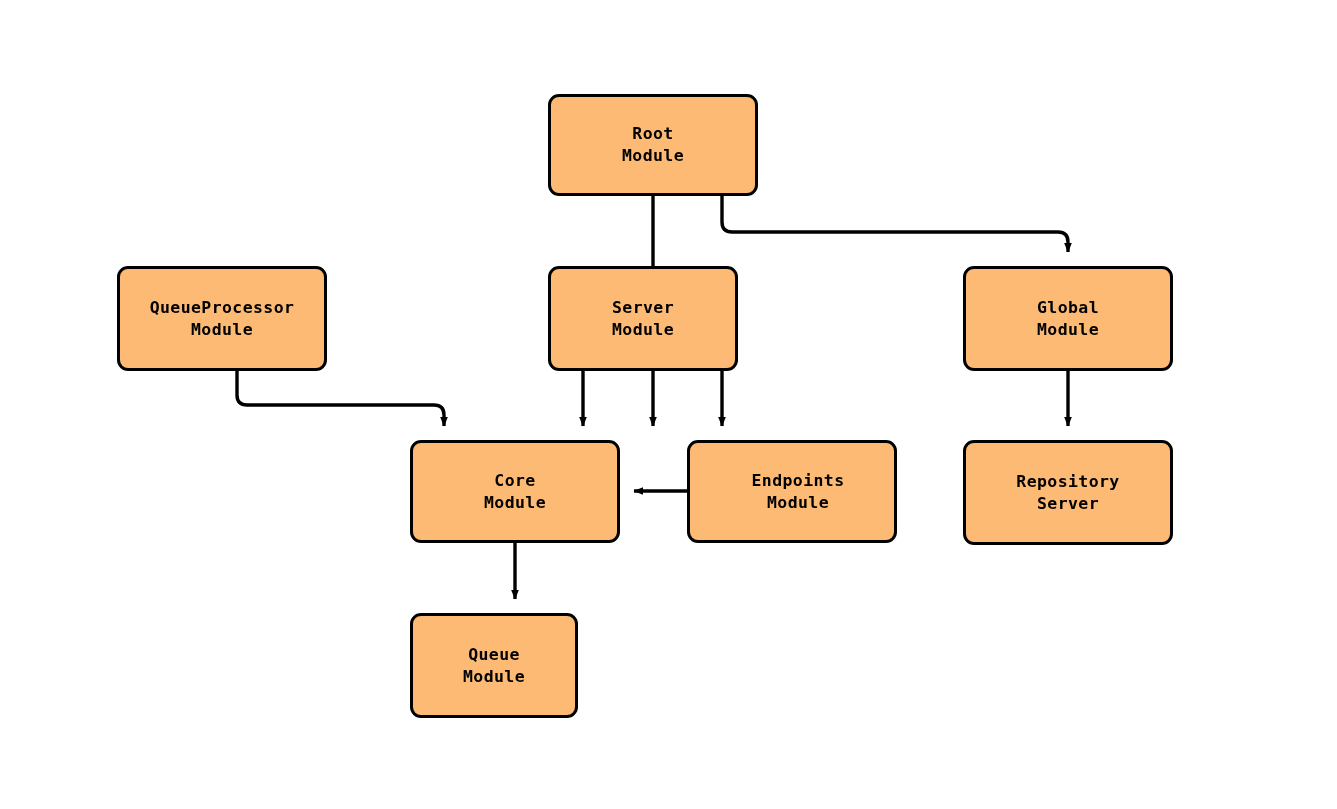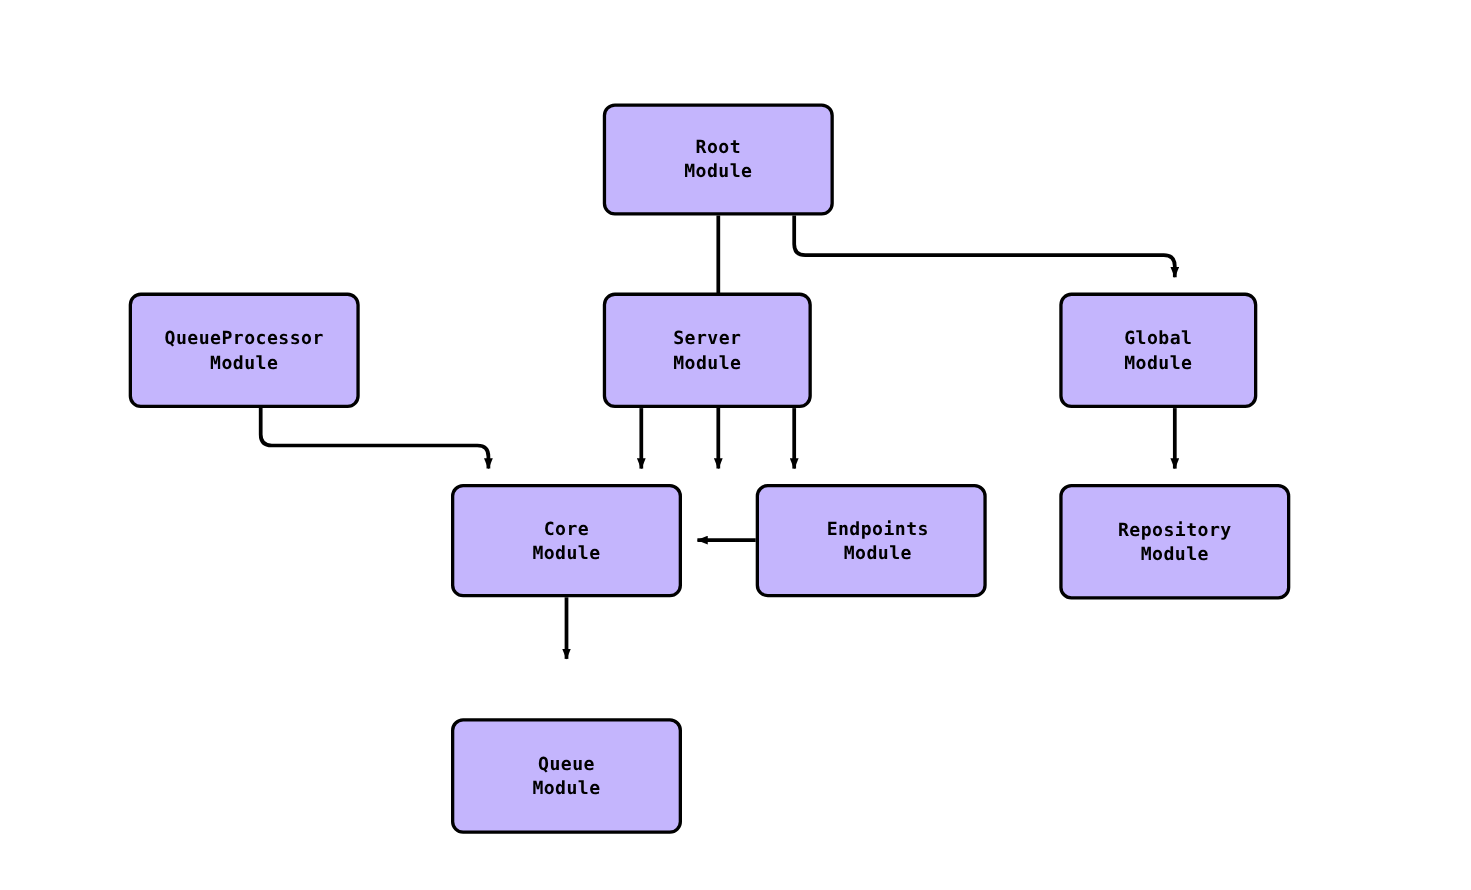--- a/index.html
+++ b/index.html
@@ -27,44 +27,44 @@
     top: 0;
     width: 1337px;
     height: 809px;
     pointer-events: none;
   }
   .node {
     position: absolute;
     box-sizing: border-box;
     border: 3px solid #000000;
     border-radius: 11px;
-    background: #c4b5fd;
+    background: #fdba74;
     display: flex;
     align-items: center;
     justify-content: center;
     text-align: center;
   }
   .node-label {
     font-family: "DejaVu Sans Mono", "Liberation Mono", monospace;
     font-size: 16.5px;
     font-weight: bold;
     line-height: 22px;
     color: #000000;
     white-space: pre-line;
     letter-spacing: 0.4px;
   }
   
   #node-root        { left: 548px; top: 94px;  width: 210px; height: 102px; }
   #node-server      { left: 548px; top: 266px; width: 190px; height: 105px; }
-  #node-global      { left: 963px; top: 266px; width: 180px; height: 105px; }
+  #node-global      { left: 963px; top: 266px; width: 210px; height: 105px; }
   #node-queueproc   { left: 117px; top: 266px; width: 210px; height: 105px; }
   #node-core        { left: 410px; top: 440px; width: 210px; height: 103px; justify-content: center; }
   #node-endpoints   { left: 687px; top: 440px; width: 210px; height: 103px; padding-left: 12px; }
   #node-repository  { left: 963px; top: 440px; width: 210px; height: 105px; }
-  #node-queue       { left: 410px; top: 613px; width: 210px; height: 105px; margin-top: 40px; }
+  #node-queue       { left: 410px; top: 613px; width: 168px; height: 105px; }
 </style>
 </head>
 <body>
 
 <div id="diagram-canvas">
 
   <svg class="edge-layer" width="1337" height="809" viewBox="0 0 1337 809" xmlns="http://www.w3.org/2000/svg">
     <defs>
       <marker id="arrowhead" markerWidth="10" markerHeight="8" refX="9.4" refY="4" orient="auto" markerUnits="userSpaceOnUse">
         <polygon points="0,0 10,4 0,8" fill="#000000"></polygon>
@@ -113,21 +113,21 @@
 Module</span>
   </div>
 
   <div class="node" id="node-endpoints">
     <span class="node-label">Endpoints
 Module</span>
   </div>
 
   <div class="node" id="node-repository">
     <span class="node-label">Repository
-Module</span>
+Server</span>
   </div>
 
   <div class="node" id="node-queue">
     <span class="node-label">Queue
 Module</span>
   </div>
 
 </div>
 
 </body></html>

